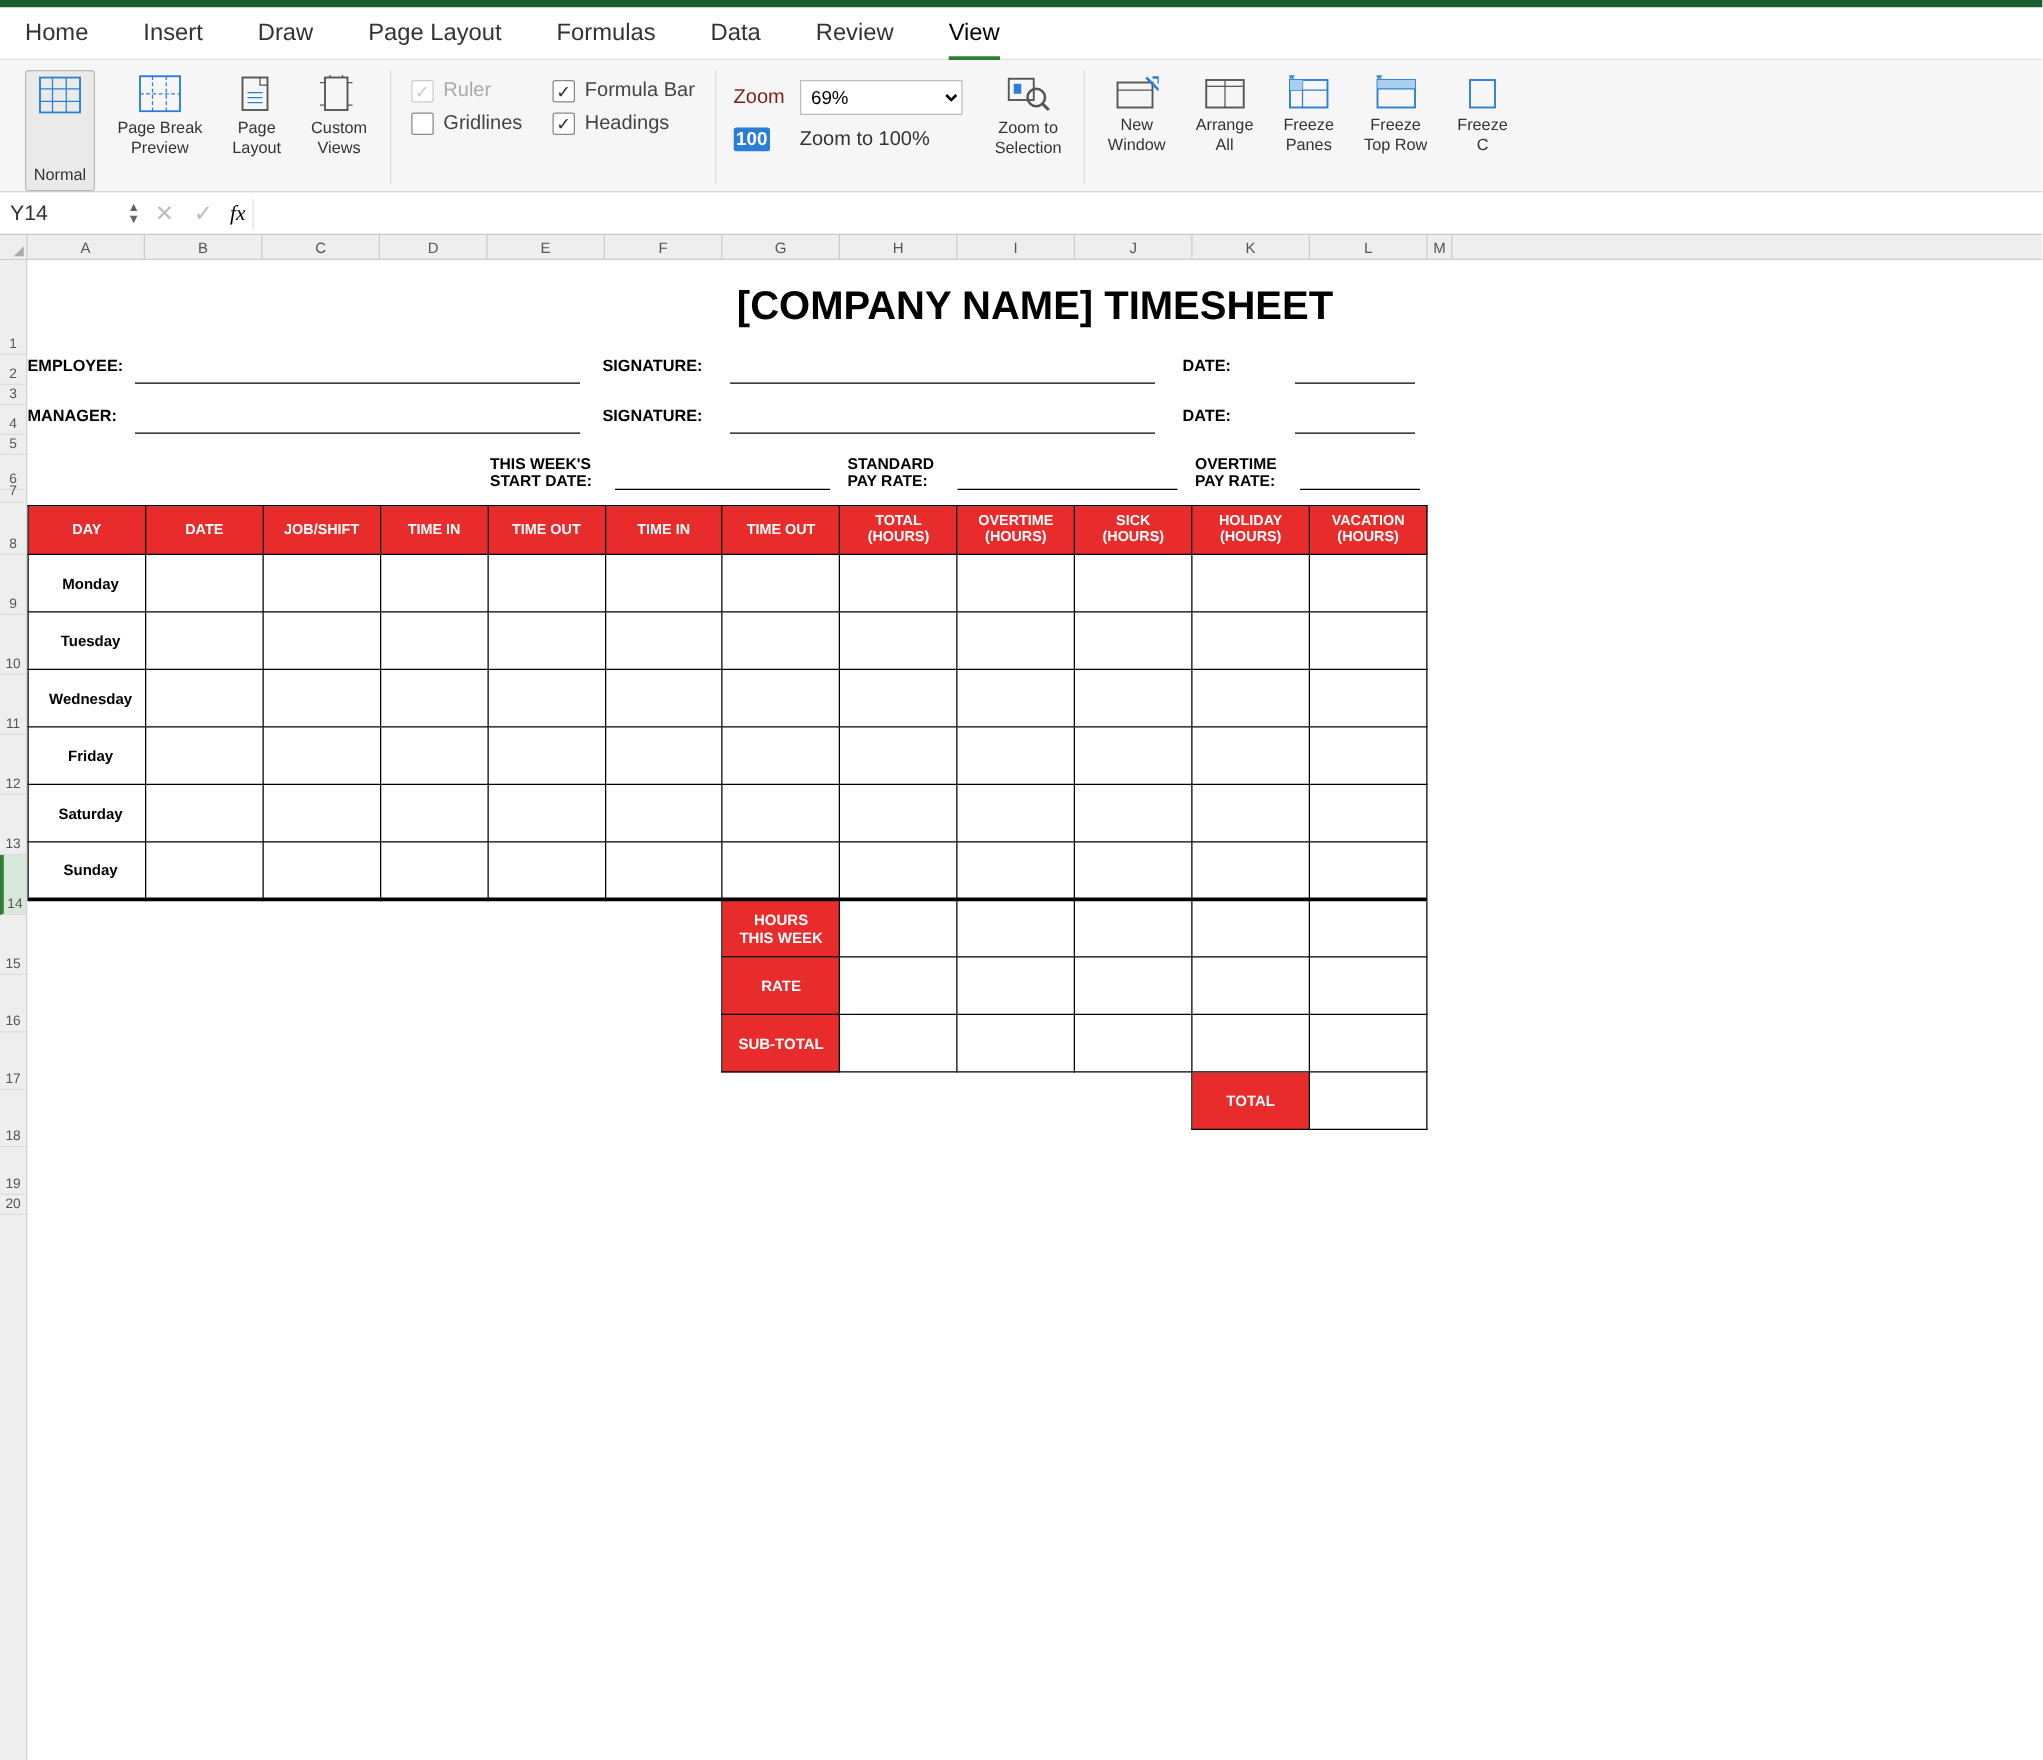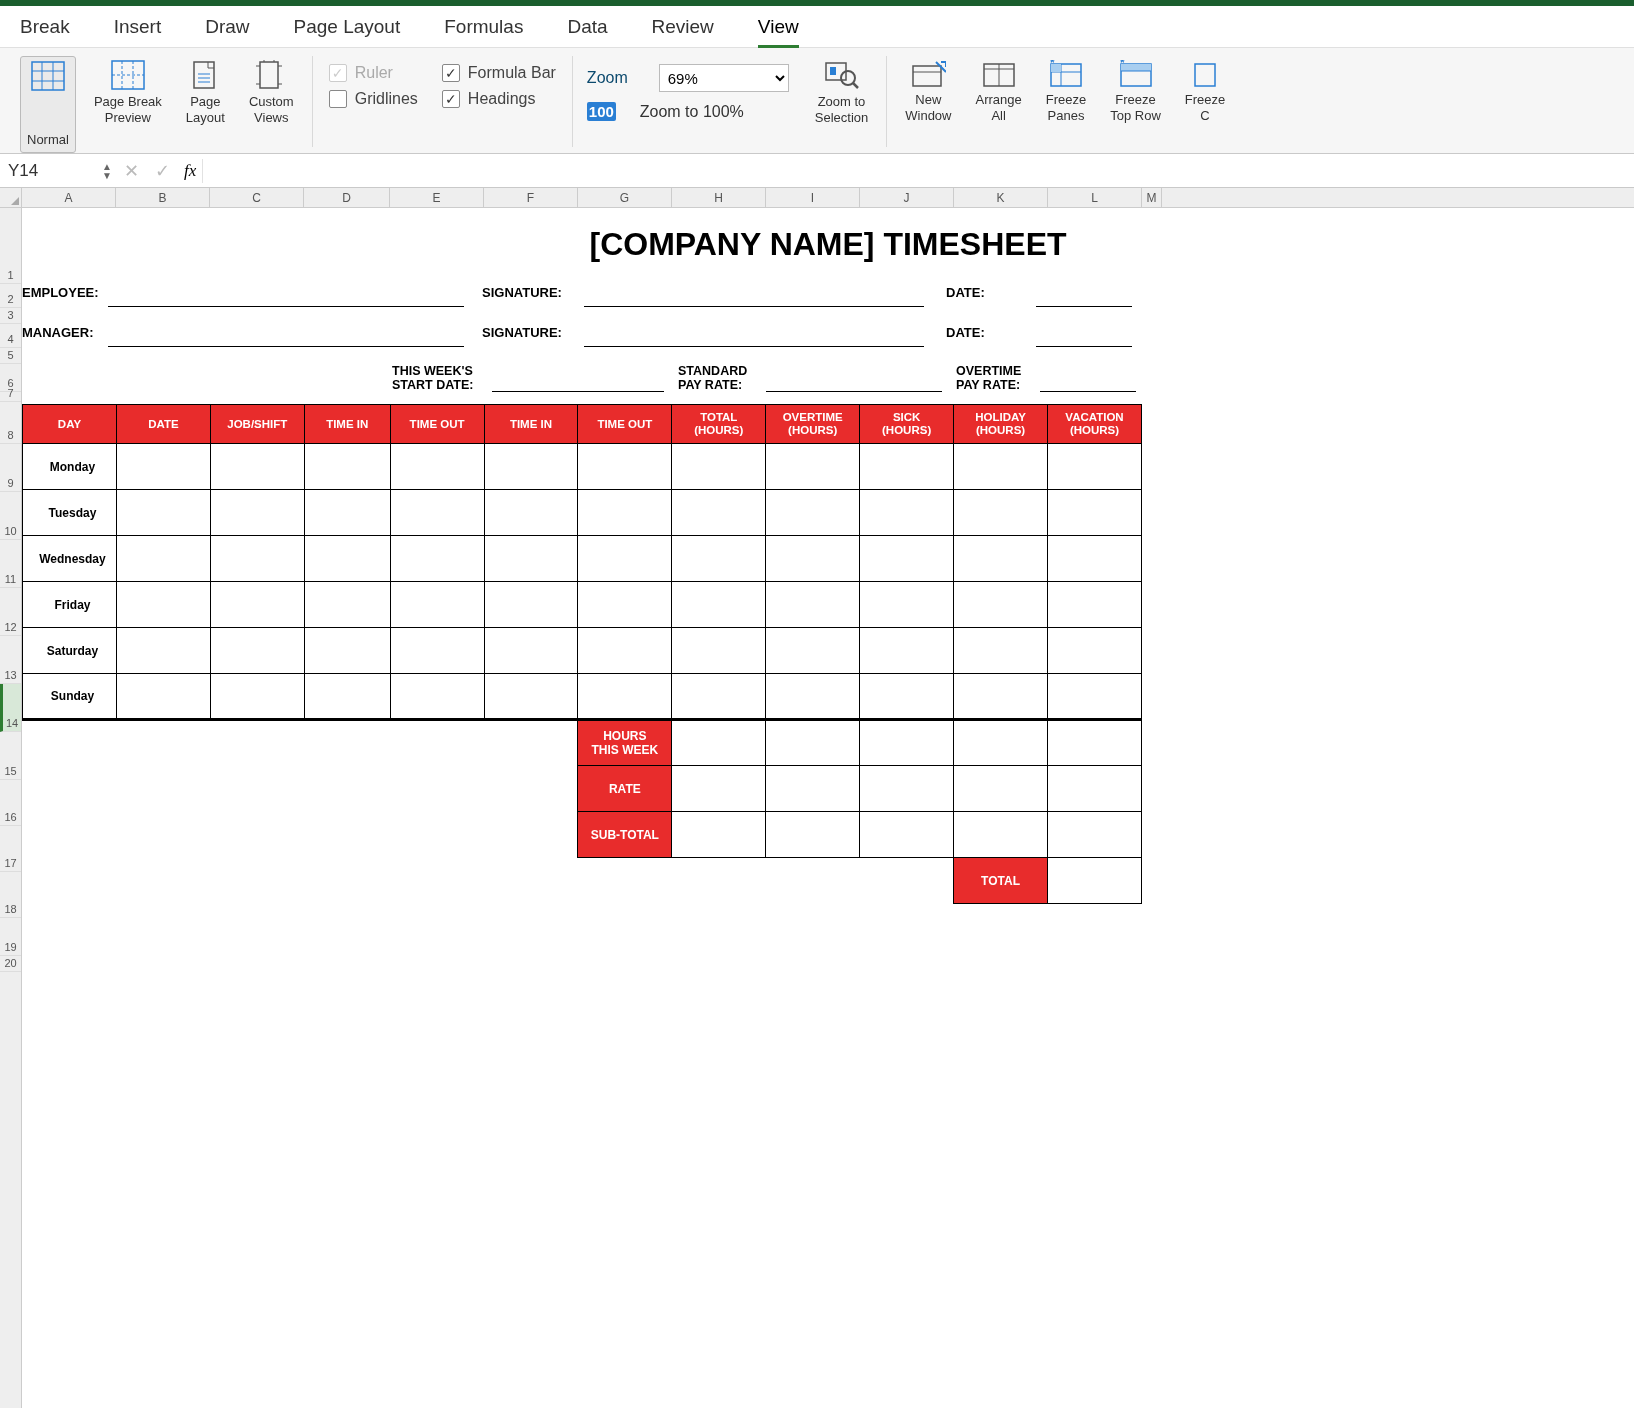--- a/index.html
+++ b/index.html
@@ -14,22 +14,22 @@
   .group:last-child{border-right:none;}
   .group-row { display:flex; gap:12px; align-items:flex-start; }
   .big-btn { display:flex; flex-direction:column; align-items:center; gap:4px; padding:4px 6px; cursor:pointer; font-size:13px; text-align:center; color:#333; line-height:1.2; }
   .big-btn.selected { border:1px solid #bbb; background:#eaeaea; border-radius:3px;gap:41px; }
   .opt-grid { display:grid; grid-template-columns: auto auto; gap:8px 24px; align-items:center; padding: 8px 4px;}
   .checkbox { display:flex; align-items:center; gap:8px; font-size:16px; color:#444; cursor:pointer;}
   .checkbox.disabled { color:#aaa; }
   .box { width:18px; height:18px; border:1.5px solid #888; border-radius:2px; display:flex; align-items:center; justify-content:center; font-size:14px; color:#333; background:#fff;}
   .checkbox.disabled .box { border-color:#ccc; color:#ccc; }
   .zoom-grid { display:grid; grid-template-columns:auto auto; gap:10px 12px; align-items:center; padding:8px 2px;}
-  .zoom-label{font-size:16px;color:#0c4a6e;}
-  .zoom-select { width:130px; height:28px; border:1px solid #bbb; background:#fff; font-size:15px; padding:2px 4px;margin-left:19px; }
+  .zoom-label{font-size:16px;color:#7f1d1d;}
+  .zoom-select { width:130px; height:28px; border:1px solid #bbb; background:#fff; font-size:15px; padding:2px 4px; }
   .z100 { display:flex; align-items:center; gap:8px; color:#333; font-size:16px;}
   .name-box { height:34px; background:#fff; border-bottom:1px solid #c9c9c9; display:flex; align-items:center; }
   .name-input { width:98px; height:30px; border:none; font-size:17px; padding:2px 8px; color:#333; background:transparent;}
   .spinner { display:flex; flex-direction:column; padding:0 4px; color:#666; font-size:10px; line-height:9px; cursor:pointer;}
   .fx-btn { color:#bbb; font-size:18px; padding:0 8px; cursor:pointer;}
   .fx-label { font-style:italic; font-size:17px; font-family:'Times New Roman',serif; padding:0 6px;}
   .formula-input { flex:1; padding:2px 6px; font-size:15px; color:#333; border:none; border-left:1px solid #e2e2e2; height:24px;}
   .colhdr-row { display:flex; background:#eee; border-bottom:1px solid #ccc; height:20px; font-size:12px; color:#555; }
   .corner { width:22px; border-right:1px solid #ccc; background:#eee; position:relative;}
   .corner::after{content:'';position:absolute;right:2px;bottom:2px;width:0;height:0;border-left:8px solid transparent;border-bottom:8px solid #aaa;}
@@ -52,21 +52,21 @@
   .noborder { border:none !important; }
   .ribbon{height:106px;}
   svg { display:block; }
 </style>
 </head>
 <body>
 
 <div class="top-bar"></div>
 
 <div class="menu-bar">
-  <div class="menu-item">Break</div>
+  <div class="menu-item">Home</div>
   <div class="menu-item">Insert</div>
   <div class="menu-item">Draw</div>
   <div class="menu-item">Page Layout</div>
   <div class="menu-item">Formulas</div>
   <div class="menu-item">Data</div>
   <div class="menu-item">Review</div>
   <div class="menu-item active">View</div>
 </div>
 
 <div class="ribbon">

